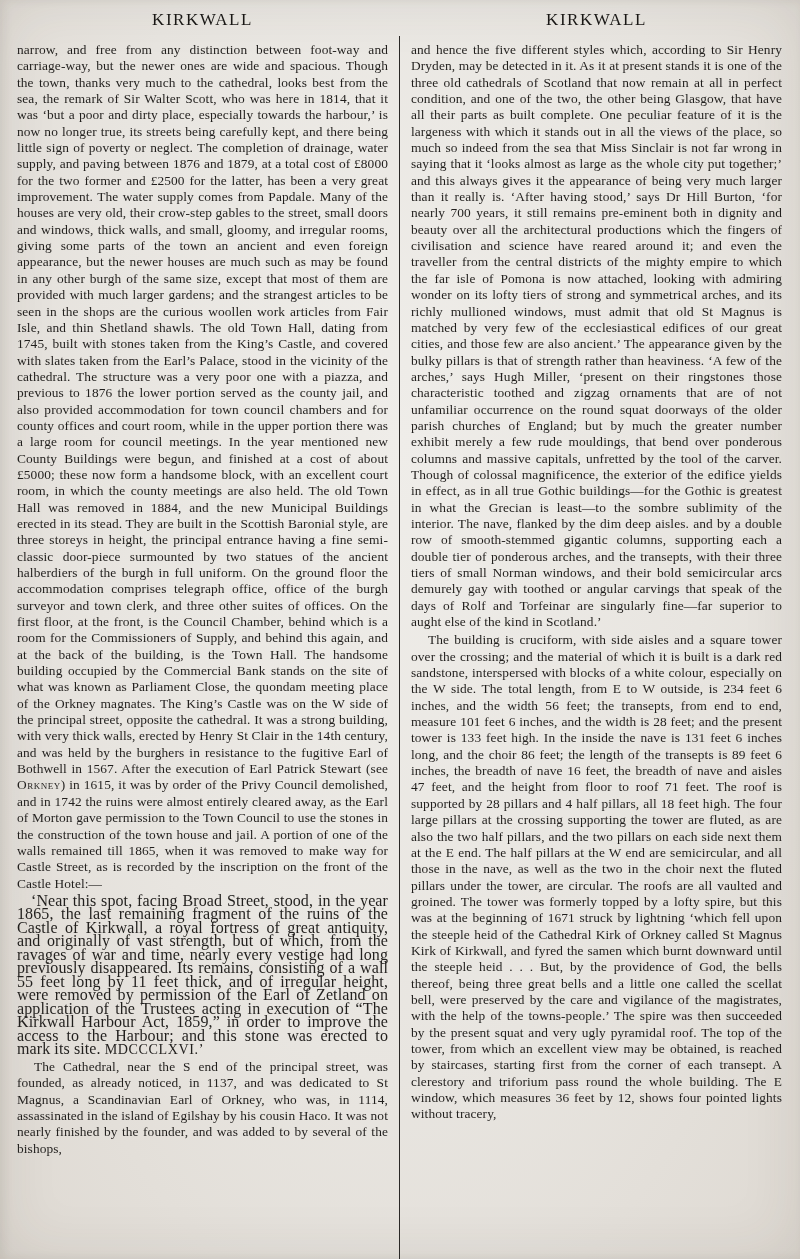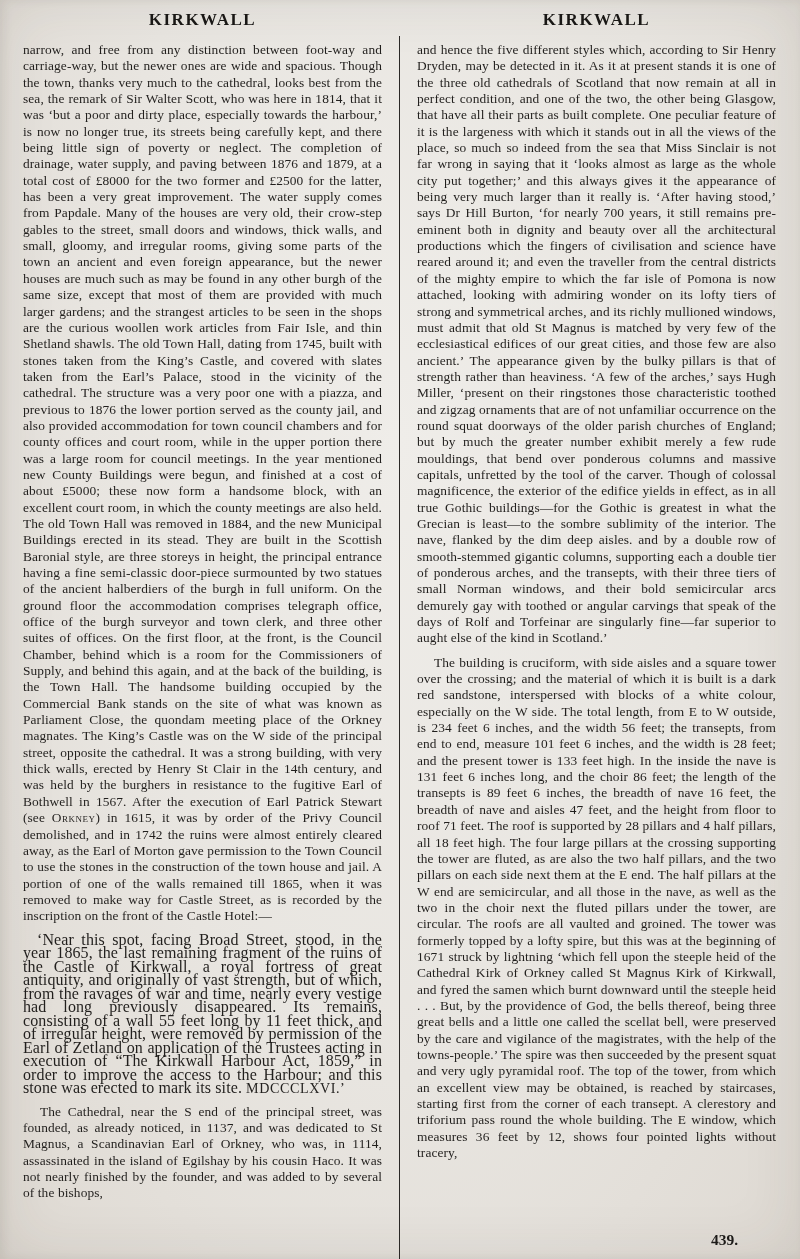--- a/index.html
+++ b/index.html
@@ -21,41 +21,41 @@
   .column {
     position: absolute;
     top: 8px;
     width: 375px;
   }
   .column-left  { left: 15px; }
   .column-right { left: 409px; }
   .col-header {
     text-align: center;
     font-size: 17px;
-    font-weight: bold;
+    font-weight: normal;
     letter-spacing: 1.5px;
     margin: 2px 0 12px 0;
     color: #191715;
   }
   .divider-rule {
     position: absolute;
     left: 399px;
     top: 36px;
     bottom: 0;
     width: 1px;
     background: #2a2826;
   }
   .body-text {
     font-size: 13.4px;
     line-height: 16.35px;
     text-align: justify;
     letter-spacing: 0.1px;
   }
   .body-text p {
-    margin: 8px;
+    margin: 2px;
     padding: 0;
   }
   .body-text p.indent {
     text-indent: 17px;
   }
   .fineprint {
     font-size: 16px;
     line-height: 13.5px;
     text-align: justify;
     text-indent: 14px;
@@ -100,15 +100,14 @@
   </div>
 
   <div class="column column-right">
     <div class="col-header">KIRKWALL</div>
     <div class="body-text">
       <p>and hence the five different styles which, according to Sir Henry Dryden, may be detected in it.  As it at present stands it is one of the three old cathedrals of Scotland that now remain at all in perfect condition, and one of the two, the other being Glasgow, that have all their parts as built complete.  One peculiar feature of it is the largeness with which it stands out in all the views of the place, so much so indeed from the sea that Miss Sinclair is not far wrong in saying that it ‘looks almost as large as the whole city put together;’ and this always gives it the appearance of being very much larger than it really is.  ‘After having stood,’ says Dr Hill Burton, ‘for nearly 700 years, it still remains pre-eminent both in dignity and beauty over all the architectural productions which the fingers of civilisation and science have reared around it; and even the traveller from the central districts of the mighty empire to which the far isle of Pomona is now attached, looking with admiring wonder on its lofty tiers of strong and symmetrical arches, and its richly mullioned windows, must admit that old St Magnus is matched by very few of the ecclesiastical edifices of our great cities, and those few are also ancient.’  The appearance given by the bulky pillars is that of strength rather than heaviness.  ‘A few of the arches,’ says Hugh Miller, ‘present on their ringstones those characteristic toothed and zigzag ornaments that are of not unfamiliar occurrence on the round squat doorways of the older parish churches of England; but by much the greater number exhibit merely a few rude mouldings, that bend over ponderous columns and massive capitals, unfretted by the tool of the carver.  Though of colossal magnificence, the exterior of the edifice yields in effect, as in all true Gothic buildings—for the Gothic is greatest in what the Grecian is least—to the sombre sublimity of the interior.  The nave, flanked by the dim deep aisles. and by a double row of smooth-stemmed gigantic columns, supporting each a double tier of ponderous arches, and the transepts, with their three tiers of small Norman windows, and their bold semicircular arcs demurely gay with toothed or angular carvings that speak of the days of Rolf and Torfeinar are singularly fine—far superior to aught else of the kind in Scotland.’</p>
       <p class="indent">The building is cruciform, with side aisles and a square tower over the crossing; and the material of which it is built is a dark red sandstone, interspersed with blocks of a white colour, especially on the W side.  The total length, from E to W outside, is 234 feet 6 inches, and the width 56 feet; the transepts, from end to end, measure 101 feet 6 inches, and the width is 28 feet; and the present tower is 133 feet high.  In the inside the nave is 131 feet 6 inches long, and the choir 86 feet; the length of the transepts is 89 feet 6 inches, the breadth of nave 16 feet, the breadth of nave and aisles 47 feet, and the height from floor to roof 71 feet.  The roof is supported by 28 pillars and 4 half pillars, all 18 feet high.  The four large pillars at the crossing supporting the tower are fluted, as are also the two half pillars, and the two pillars on each side next them at the E end.  The half pillars at the W end are semicircular, and all those in the nave, as well as the two in the choir next the fluted pillars under the tower, are circular.  The roofs are all vaulted and groined.  The tower was formerly topped by a lofty spire, but this was at the beginning of 1671 struck by lightning ‘which fell upon the steeple heid of the Cathedral Kirk of Orkney called St Magnus Kirk of Kirkwall, and fyred the samen which burnt downward until the steeple heid .  .  .  But, by the providence of God, the bells thereof, being three great bells and a little one called the scellat bell, were preserved by the care and vigilance of the magistrates, with the help of the towns-people.’  The spire was then succeeded by the present squat and very ugly pyramidal roof.  The top of the tower, from which an excellent view may be obtained, is reached by staircases, starting first from the corner of each transept.  A clerestory and triforium pass round the whole building.  The E window, which measures 36 feet by 12, shows four pointed lights without tracery,</p>
     </div>
   </div>
 
-  <div class="page-number">439.</div>
 
 </div>
 
 </body></html>

